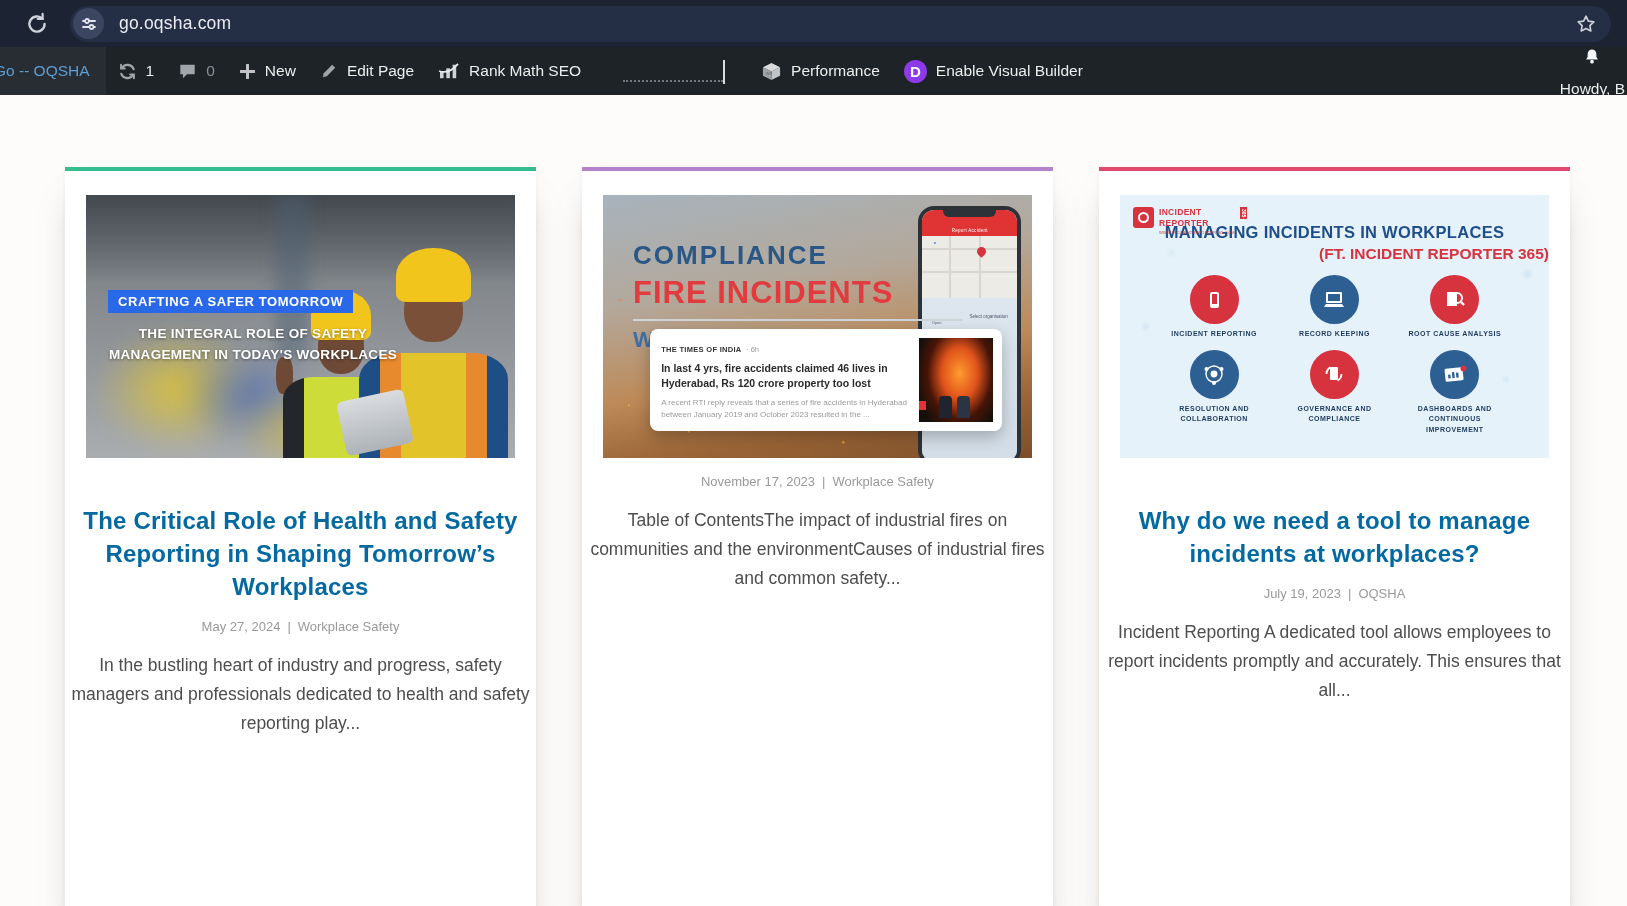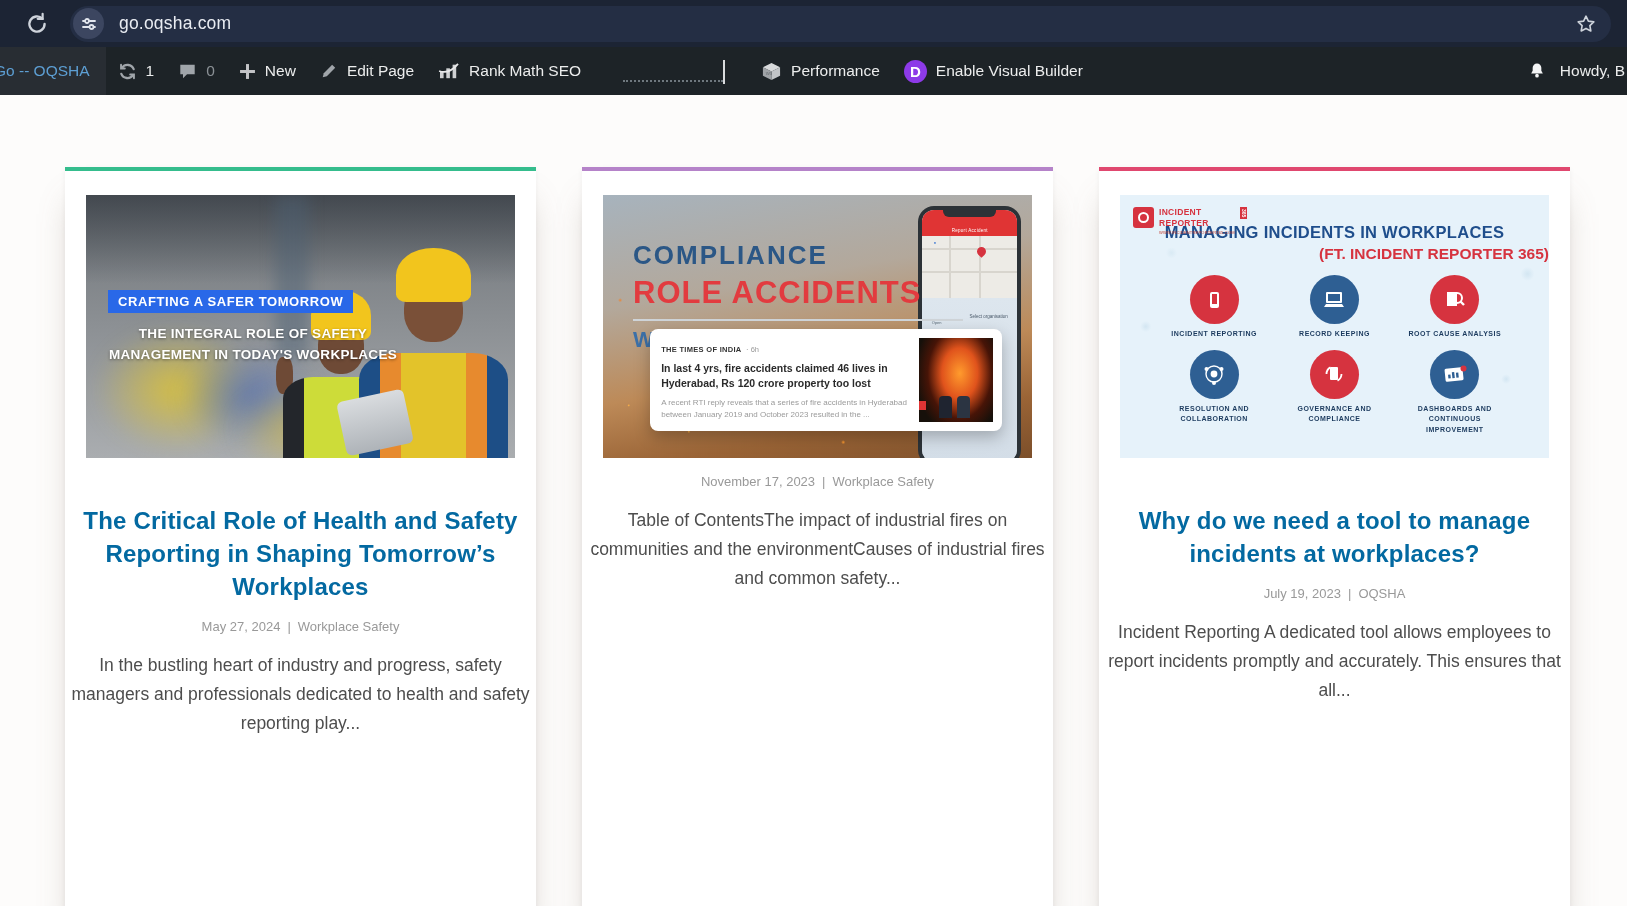--- a/index.html
+++ b/index.html
@@ -18,21 +18,21 @@
   
   .admin-bar { height:48px; background:#1d2327; display:flex; align-items:stretch; color:#eceded; font-size:15.5px; overflow:hidden; white-space:nowrap; }
   .ab-item { display:flex; align-items:center; gap:9px; padding:0 12px; cursor:pointer; }
   .ab-site { background:#282d33; color:#5d9fd4; padding:0 16px 0 0; margin-left:-6px; font-size:15.5px; }
   .ab-count { font-size:15.5px; }
   .ab-count.dim { color:#8b9196; }
   .ab-icon { flex:0 0 auto; display:block; }
   .rm-score { width:100px; height:22px; border-bottom:2px dotted #6f787e; margin:0 26px 0 30px; align-self:center; position:relative; }
   .rm-score::after { content:""; position:absolute; right:-2px; bottom:-4px; width:2px; height:24px; background:#d9dbdd; }
   .divi-circle { width:23px; height:23px; border-radius:50%; color:#fff; font-size:15px; font-weight:800; display:flex; align-items:center; justify-content:center; }
-  .ab-right { margin-left:auto; display:flex; align-items:center; gap:13px; padding-right:2px; }
+  .ab-right { margin-left:auto; display:flex; align-items:center; gap:13px; padding-right:2px;flex-direction:column; }
 
   
   .content { background:#fdfcfb; padding:72px 57px 0 65px; height:811px; }
   .grid { display:grid; grid-template-columns:repeat(3,1fr); column-gap:46px; }
   .card { background:#fff; height:748px; box-shadow:0 26px 32px -10px rgba(135,120,105,.42), 0 2px 6px rgba(0,0,0,.05); overflow:hidden; }
   .accent { height:4px; }
   .thumb { margin:24px 21px 0; height:263px; position:relative; overflow:hidden; cursor:pointer; }
   .post-title { margin:46px 12px 0; text-align:center; font-size:24px; font-weight:700; color:#0369a1; line-height:1.38; letter-spacing:.2px; cursor:pointer; }
   .post-meta { margin-top:16px; text-align:center; color:#999; font-size:13px; }
   .post-meta .sep { margin:0 7px; }
@@ -253,21 +253,21 @@
       </div>
       <p class="post-excerpt">In the bustling heart of industry and progress, safety managers and professionals dedicated to health and safety reporting play...</p>
     </article>
 
     <article class="card">
       <div class="accent" style="background: rgb(181, 131, 201);"></div>
       <div class="thumb img2">
         <div class="sparks"></div>
         <div class="img2-head">
           <div class="img2-h1">COMPLIANCE</div>
-          <div class="img2-h2">ROLE ACCIDENTS</div>
+          <div class="img2-h2">FIRE INCIDENTS</div>
           <div class="img2-rule"></div>
           <div class="img2-h3">What You Need to Know</div>
         </div>
         <div class="phone">
           <div class="phone-screen">
             <div class="phone-notch"></div>
             <div class="phone-header">Report Accident</div>
             <div class="phone-map">
               <span class="map-label">●</span>
               <div class="map-pin"></div>

